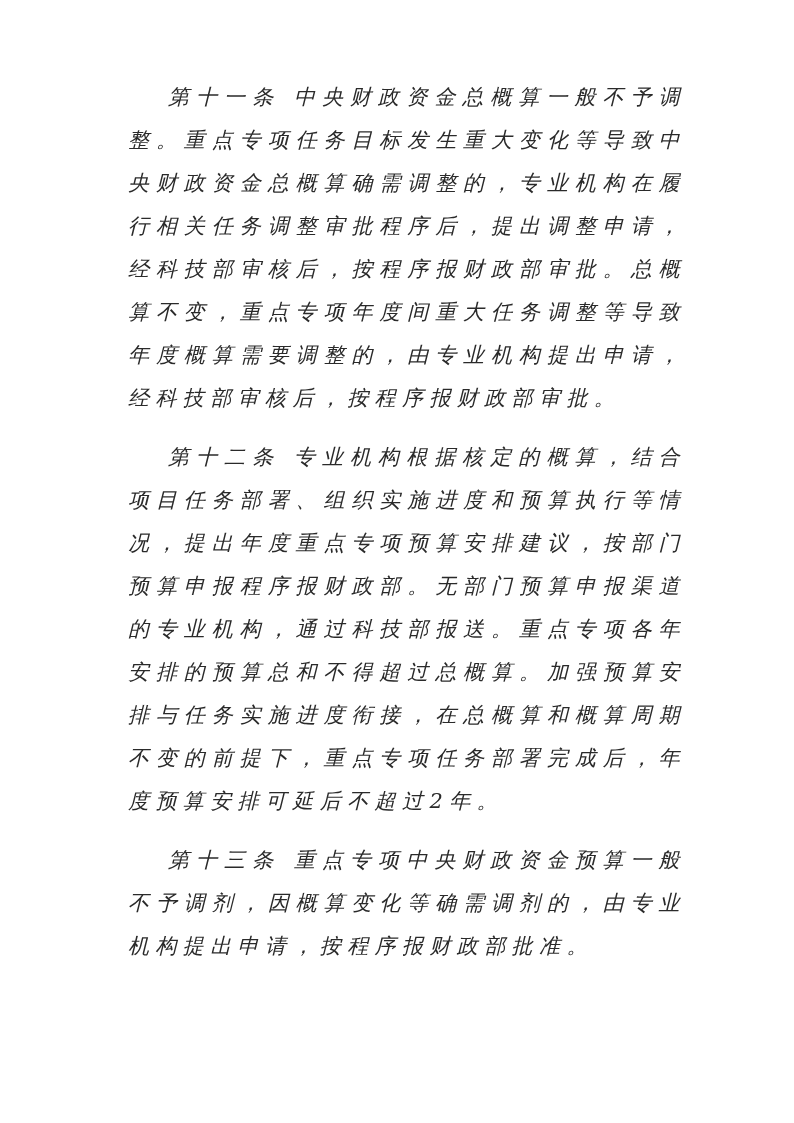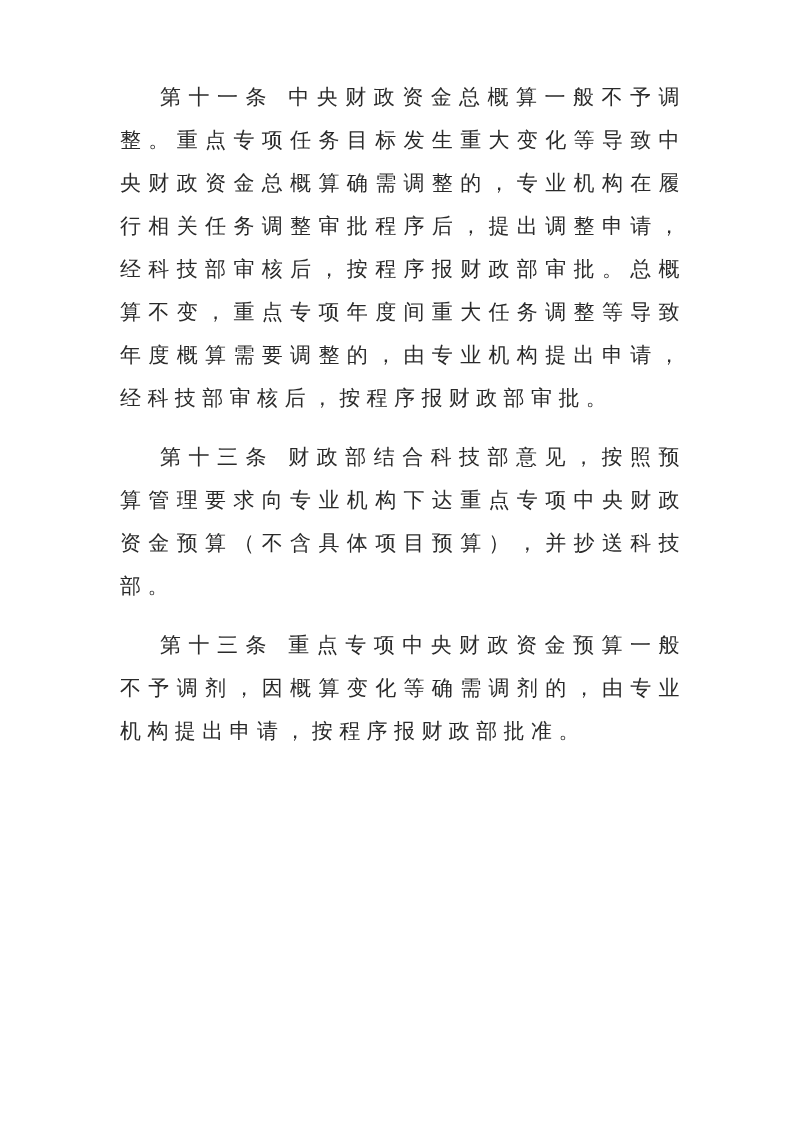--- a/index.html
+++ b/index.html
@@ -9,30 +9,31 @@
     left: 112px;
     top: 76px;
     width: 574px;
     font-family: "DejaVu Serif", "Liberation Serif", serif;
     color: #2a2a2a;
     font-size: 21px;
     line-height: 43px;
     letter-spacing: 6.4px;
   }
   .para {
-    margin: 0 0 16px 8px;
+    margin: 0 0 16px 16px;
     text-indent: 40px;
     text-align: justify;
     word-break: break-all;
+    font-style: italic;
   }
 </style>
 </head>
 <body>
 
 <div class="page">
   <p class="para"><span>第十一条</span>&nbsp;<span>中央财政资金总概算一般不予调整。重点专项任务目标发生重大变化等导致中央财政资金总概算确需调整的，专业机构在履行相关任务调整审批程序后，提出调整申请，经科技部审核后，按程序报财政部审批。总概算不变，重点专项年度间重大任务调整等导致年度概算需要调整的，由专业机构提出申请，经科技部审核后，按程序报财政部审批。</span></p>
 
+  <p class="para"><span>第十二条</span>&nbsp;<span>专业机构根据核定的概算，结合项目任务部署、组织实施进度和预算执行等情况，提出年度重点专项预算安排建议，按部门预算申报程序报财政部。无部门预算申报渠道的专业机构，通过科技部报送。重点专项各年安排的预算总和不得超过总概算。加强预算安排与任务实施进度衔接，在总概算和概算周期不变的前提下，重点专项任务部署完成后，年度预算安排可延后不超过2年。</span></p>
 
-  <p class="para"><span>第十三条</span>&nbsp;<span>财政部结合科技部意见，按照预算管理要求向专业机构下达重点专项中央财政资金预算（不含具体项目预算），并抄送科技部。</span></p>
 
   <p class="para"><span>第十三条</span>&nbsp;<span>重点专项中央财政资金预算一般不予调剂，因概算变化等确需调剂的，由专业机构提出申请，按程序报财政部批准。</span></p>
 
 </div>
 
 </body></html>

